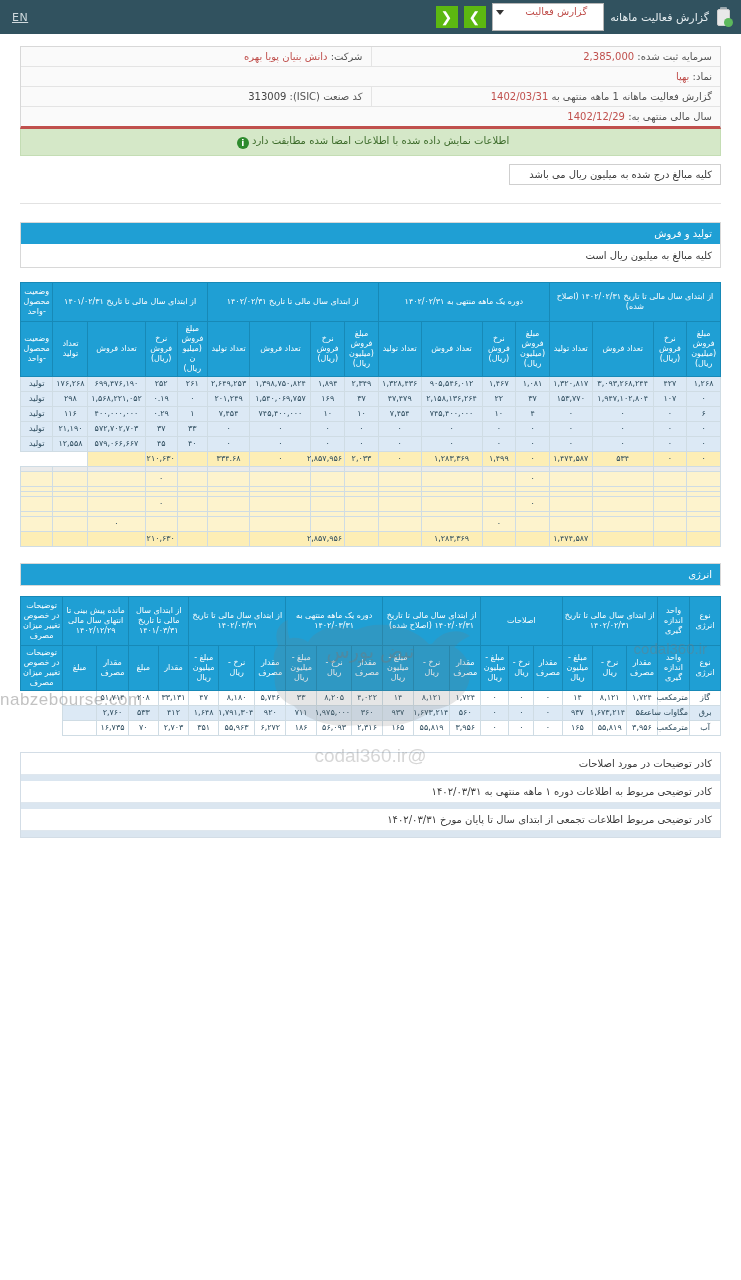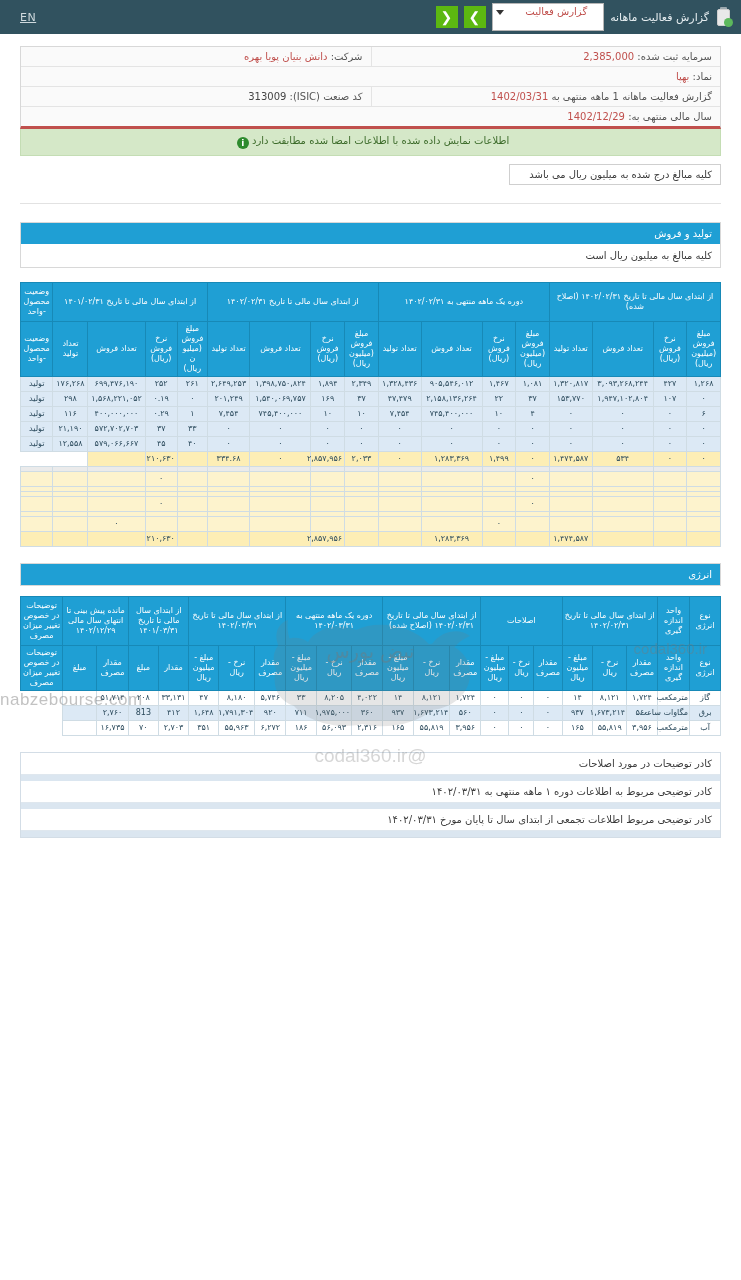--- a/index.html
+++ b/index.html
@@ -75,21 +75,20 @@
     border: none;
     cursor: pointer;
     font-family: "DejaVu Sans", sans-serif;
   }
   .lang-btn {
     color: #cfd9dd; font-size: 11px;
     text-decoration: underline;
     cursor: pointer;
     padding: 0 4px;
     letter-spacing: .5px;
-    margin-left: 8px;
   }
 
   
   .wrap { padding: 0 20px; }
   .infocard {
     margin-top: 12px;
     border: 1px solid #d8d8d8;
     border-bottom: 3px solid #c0504d;
     background: #fafafa;
     font-size: 10px;
@@ -763,21 +762,21 @@
           <td class="num">۵۶۰</td>
           <td class="num">۱,۶۷۳,۲۱۴</td>
           <td class="num">۹۳۷</td>
           <td class="num">۳۶۰</td>
           <td class="num">۱,۹۷۵,۰۰۰</td>
           <td class="num">۷۱۱</td>
           <td class="num">۹۲۰</td>
           <td class="num">۱,۷۹۱,۳۰۴</td>
           <td class="num">۱,۶۴۸</td>
           <td class="num">۴۱۲</td>
-          <td class="num">813</td>
+          <td class="num">۵۳۳</td>
           <td class="num">۲,۷۶۰</td>
           <td class="num"></td>
         </tr>
         <tr class="r-white">
           <td class="num">آب</td>
           <td class="num">مترمکعب</td>
           <td class="num">۳,۹۵۶</td>
           <td class="num">۵۵,۸۱۹</td>
           <td class="num">۱۶۵</td>
           <td class="num">۰</td>

